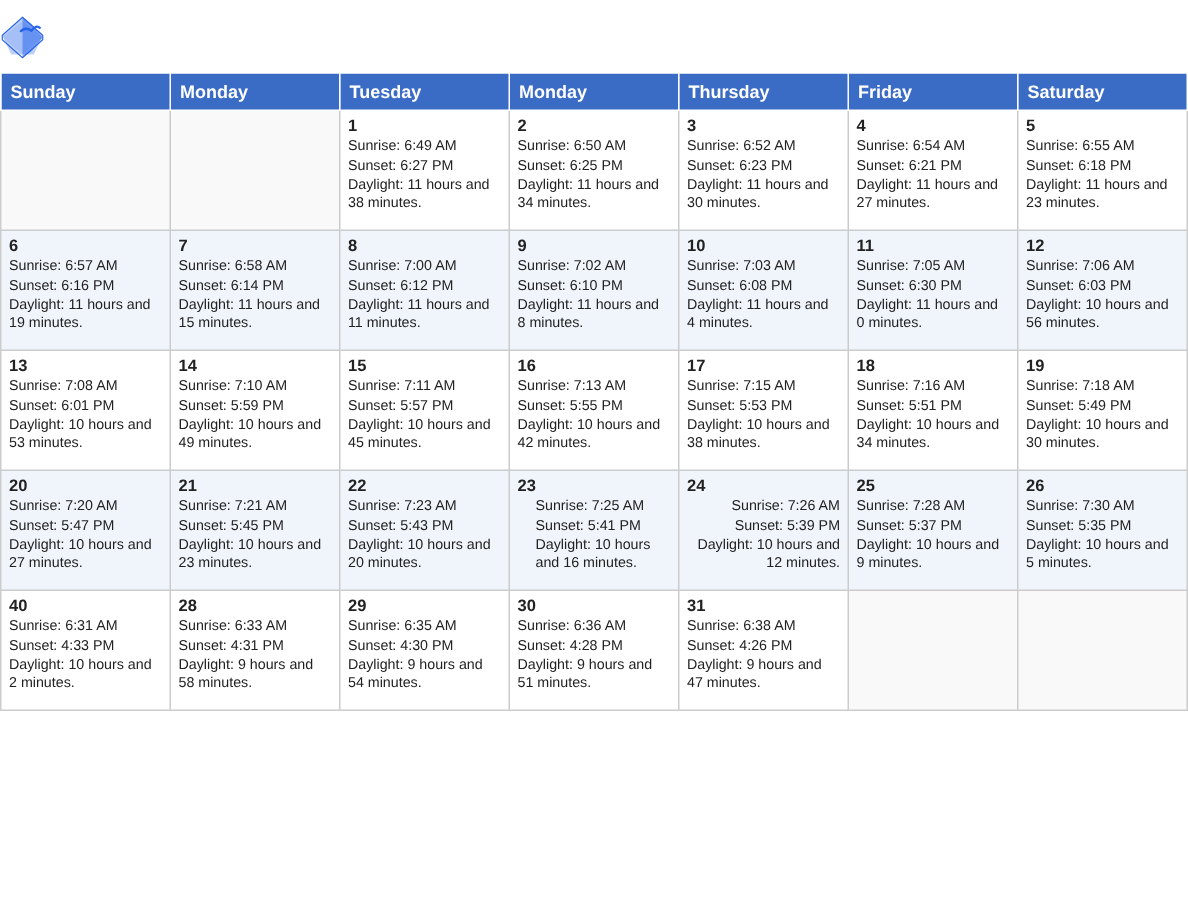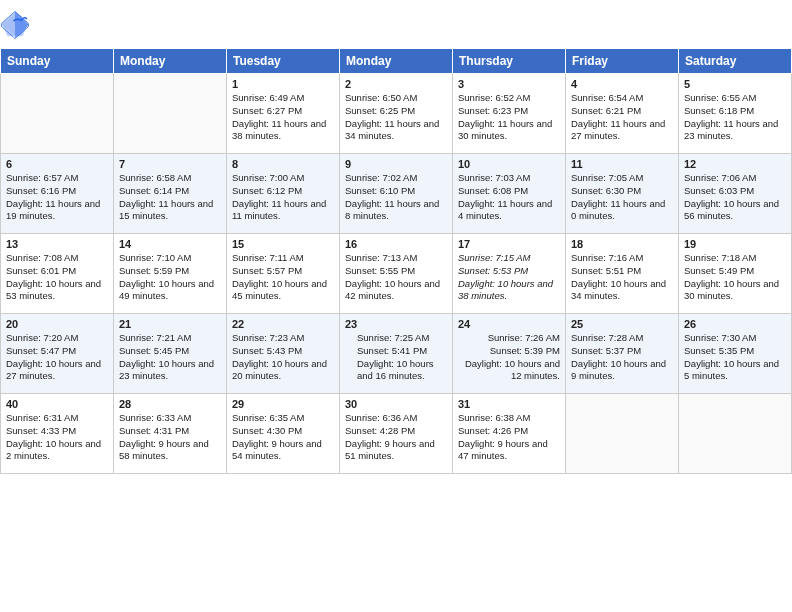--- a/index.html
+++ b/index.html
@@ -233,21 +233,21 @@
 Daylight: 10 hours and 45 minutes.</div>
           </td>
           <td>
             <span class="day-num">16</span>
             <div class="day-info" style="white-space: pre-line;">Sunrise: 7:13 AM
 Sunset: 5:55 PM
 Daylight: 10 hours and 42 minutes.</div>
           </td>
           <td>
             <span class="day-num">17</span>
-            <div class="day-info" style="white-space: pre-line; font-style: italic;">Sunrise: 7:15 AM
+            <div class="day-info" style="white-space: pre-line;">Sunrise: 7:15 AM
 Sunset: 5:53 PM
 Daylight: 10 hours and 38 minutes.</div>
           </td>
           <td>
             <span class="day-num">18</span>
             <div class="day-info" style="white-space: pre-line;">Sunrise: 7:16 AM
 Sunset: 5:51 PM
 Daylight: 10 hours and 34 minutes.</div>
           </td>
           <td>

